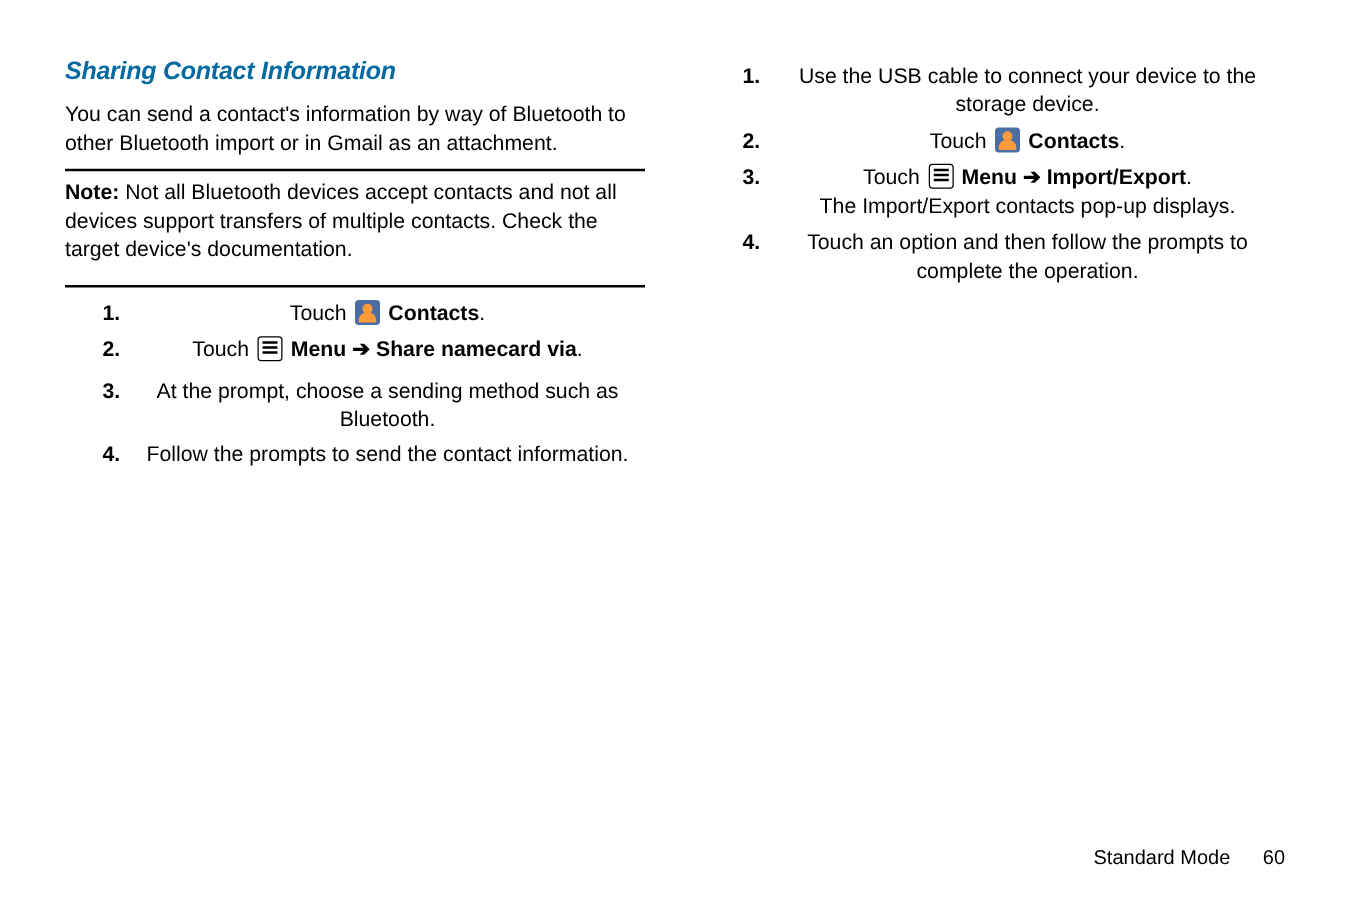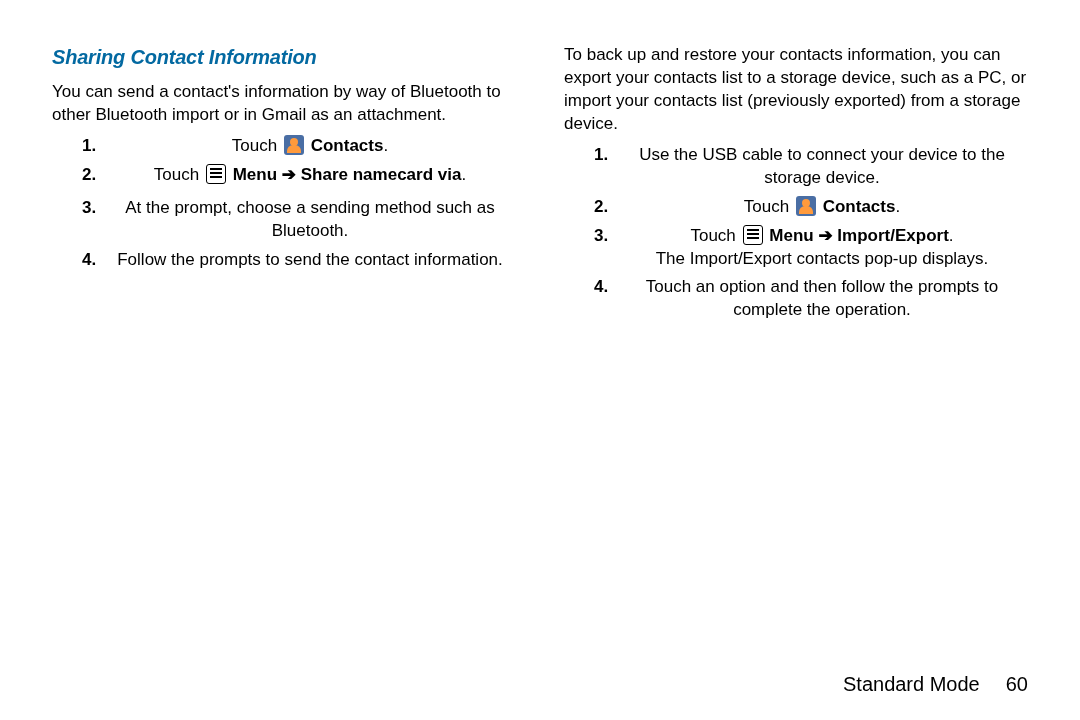--- a/index.html
+++ b/index.html
@@ -95,33 +95,38 @@
     position: absolute;
     left: 3px; right: 3px; top: 3px;
     height: 2px;
     background: #000;
     box-shadow: 0 4px 0 #000, 0 8px 0 #000;
   }
   .footer {
     position: absolute;
     bottom: 22px;
     right: 52px;
-    font-size: 20px;
+    font-size: 16px;
   }
   .footer .mode { margin-right: 26px; }
 </style>
 </head>
 <body>
 
 <div class="cols">
 
   <div>
     <h2 class="sec">Sharing Contact Information</h2>
     <p>You can send a contact's information by way of Bluetooth to other Bluetooth import or in Gmail as an attachment.</p>
 
+    <div class="boxed">
+      <p>
+        <span class="note-label">Note:</span><span> Not all Bluetooth devices accept contacts and not all devices support transfers of multiple contacts. Check the target device's documentation.</span>
+      </p>
+    </div>
 
     <ol class="steps">
       <li>
         <span class="num">1.</span>
         <span class="body">
           <span>Touch </span><span class="icon contact-icon"></span>
           <span class="b">Contacts</span><span>.</span>
         </span>
       </li>
       <li>
@@ -140,21 +145,20 @@
         <span class="body">At the prompt, choose a sending method such as Bluetooth.</span>
       </li>
       <li>
         <span class="num">4.</span>
         <span class="body">Follow the prompts to send the contact information.</span>
       </li>
     </ol>
   </div>
 
   <div>
-    <p>To back up and restore your contacts information, you can export your contacts list to a storage device, such as a PC, or import your contacts list (previously exported) from a storage device.</p>
 
     <ol class="steps">
       <li>
         <span class="num">1.</span>
         <span class="body">Use the USB cable to connect your device to the storage device.</span>
       </li>
       <li>
         <span class="num">2.</span>
         <span class="body">
           <span>Touch </span><span class="icon contact-icon"></span>

